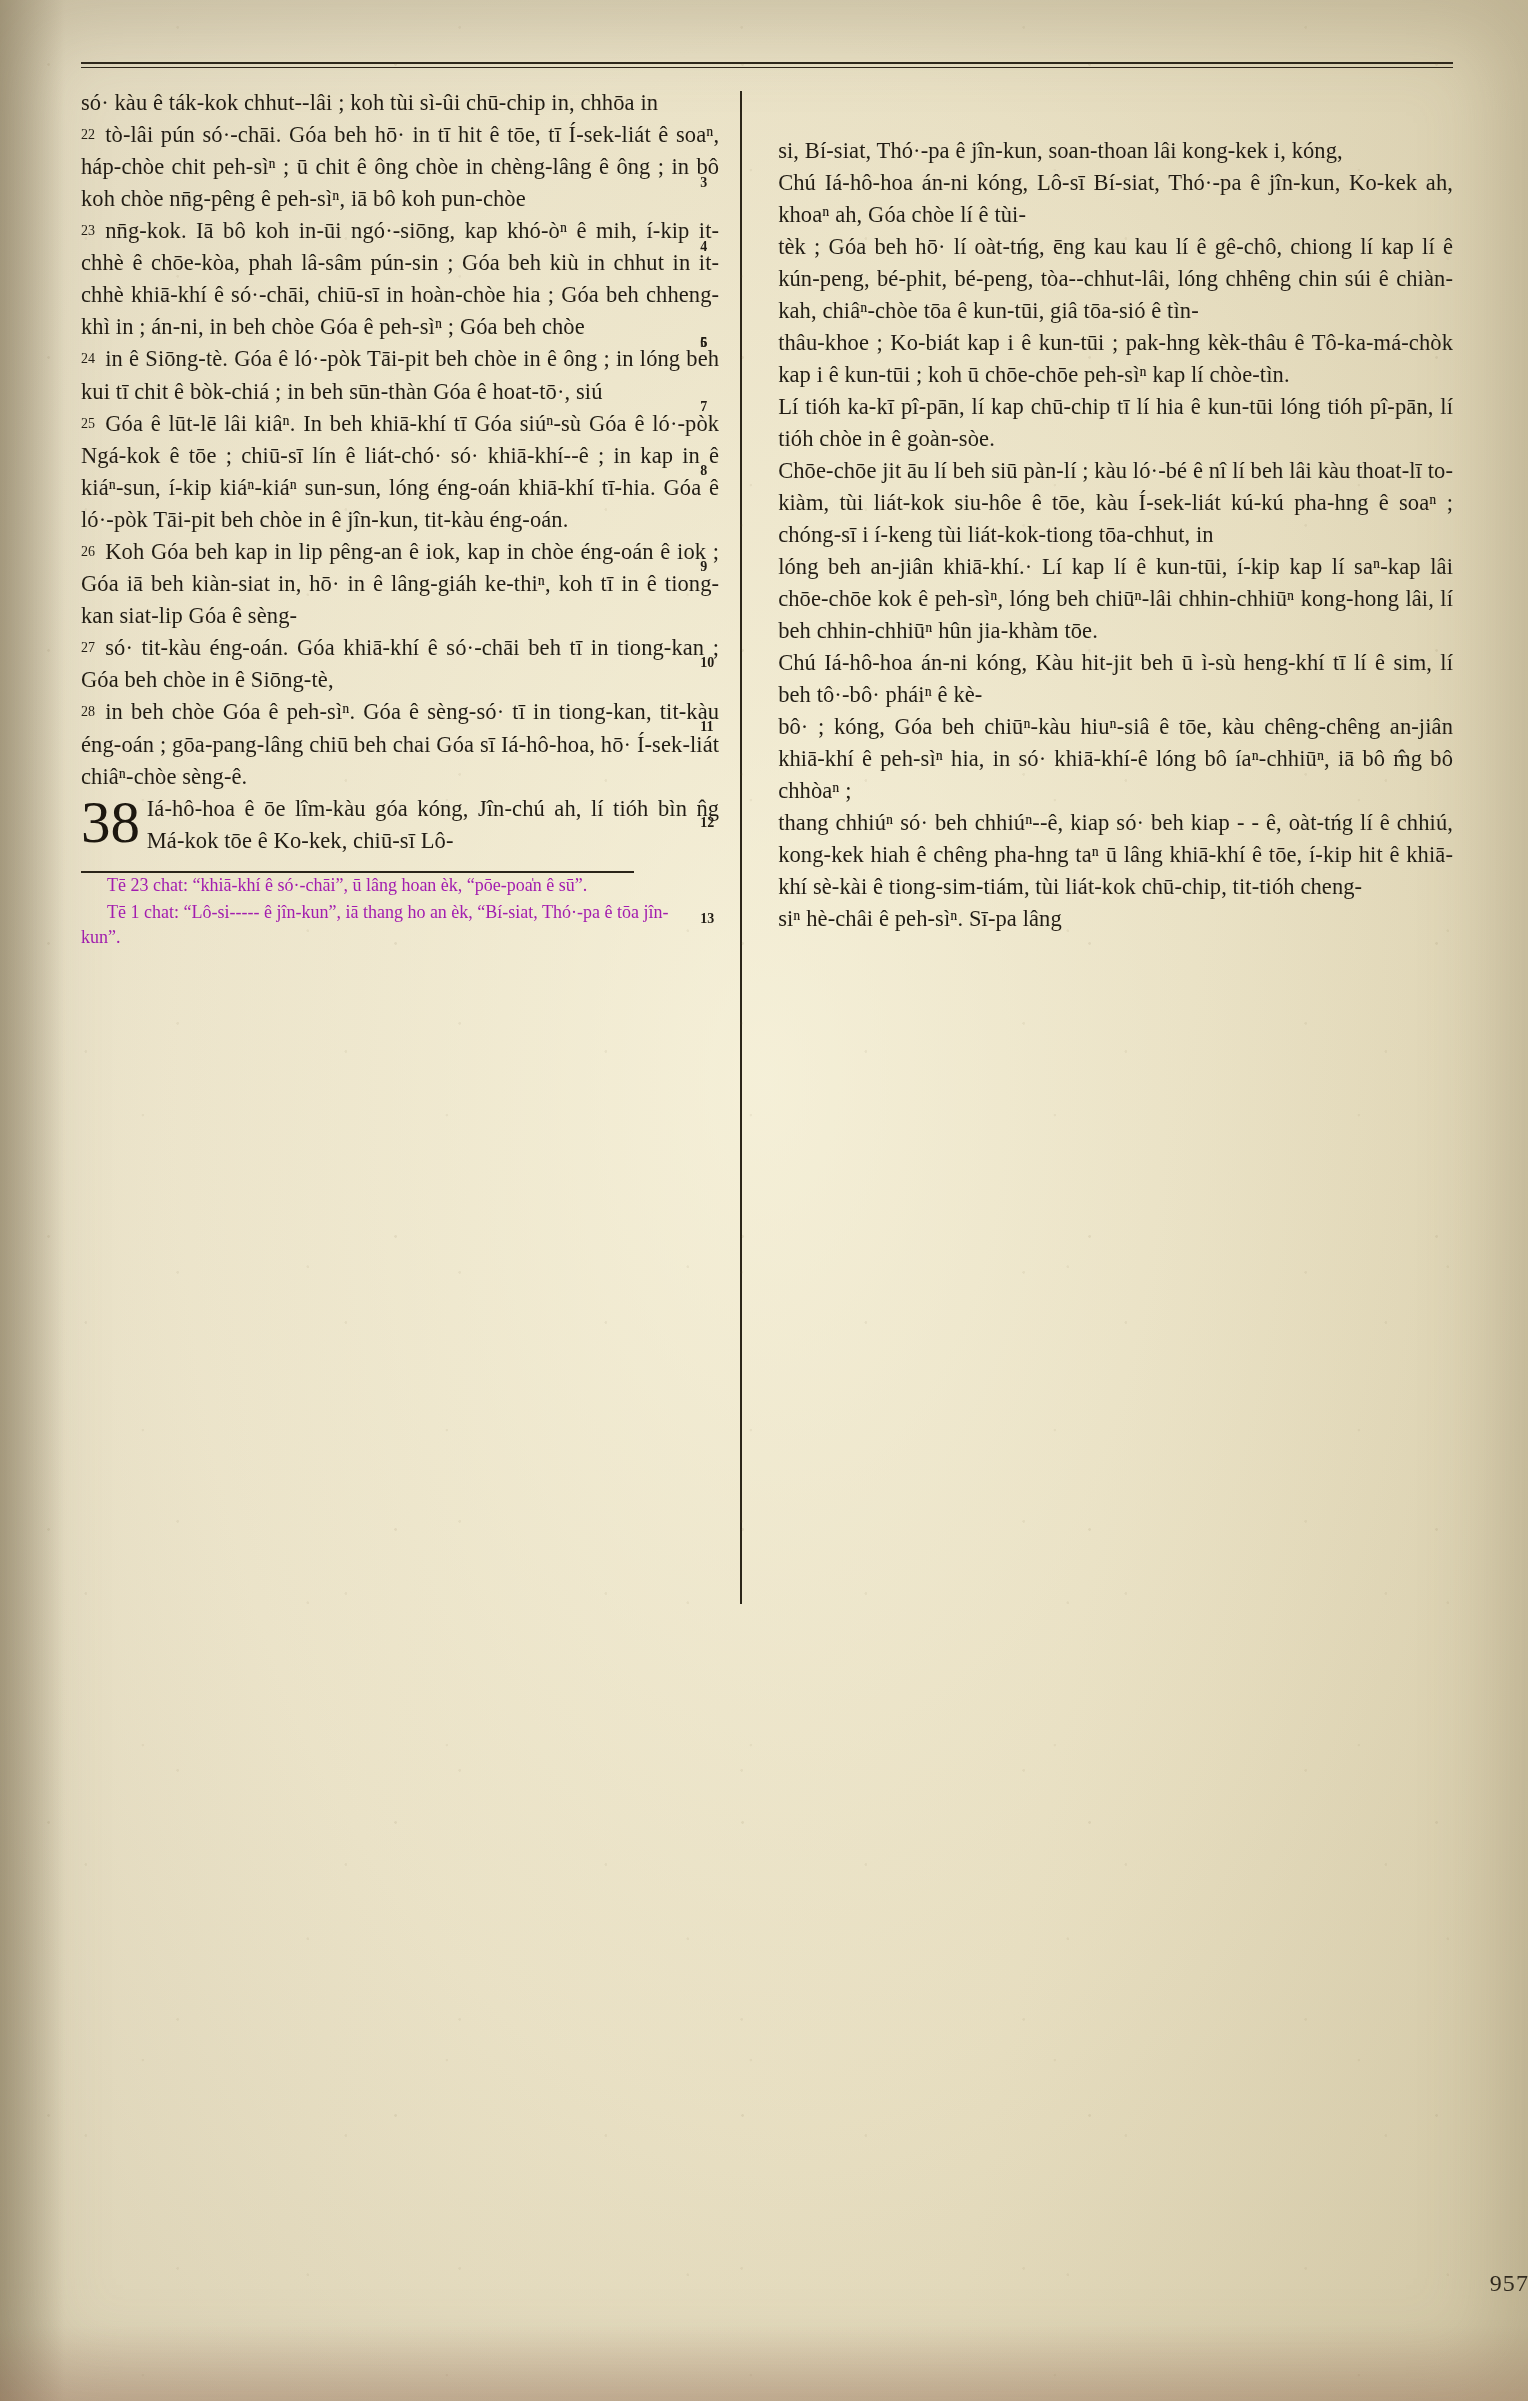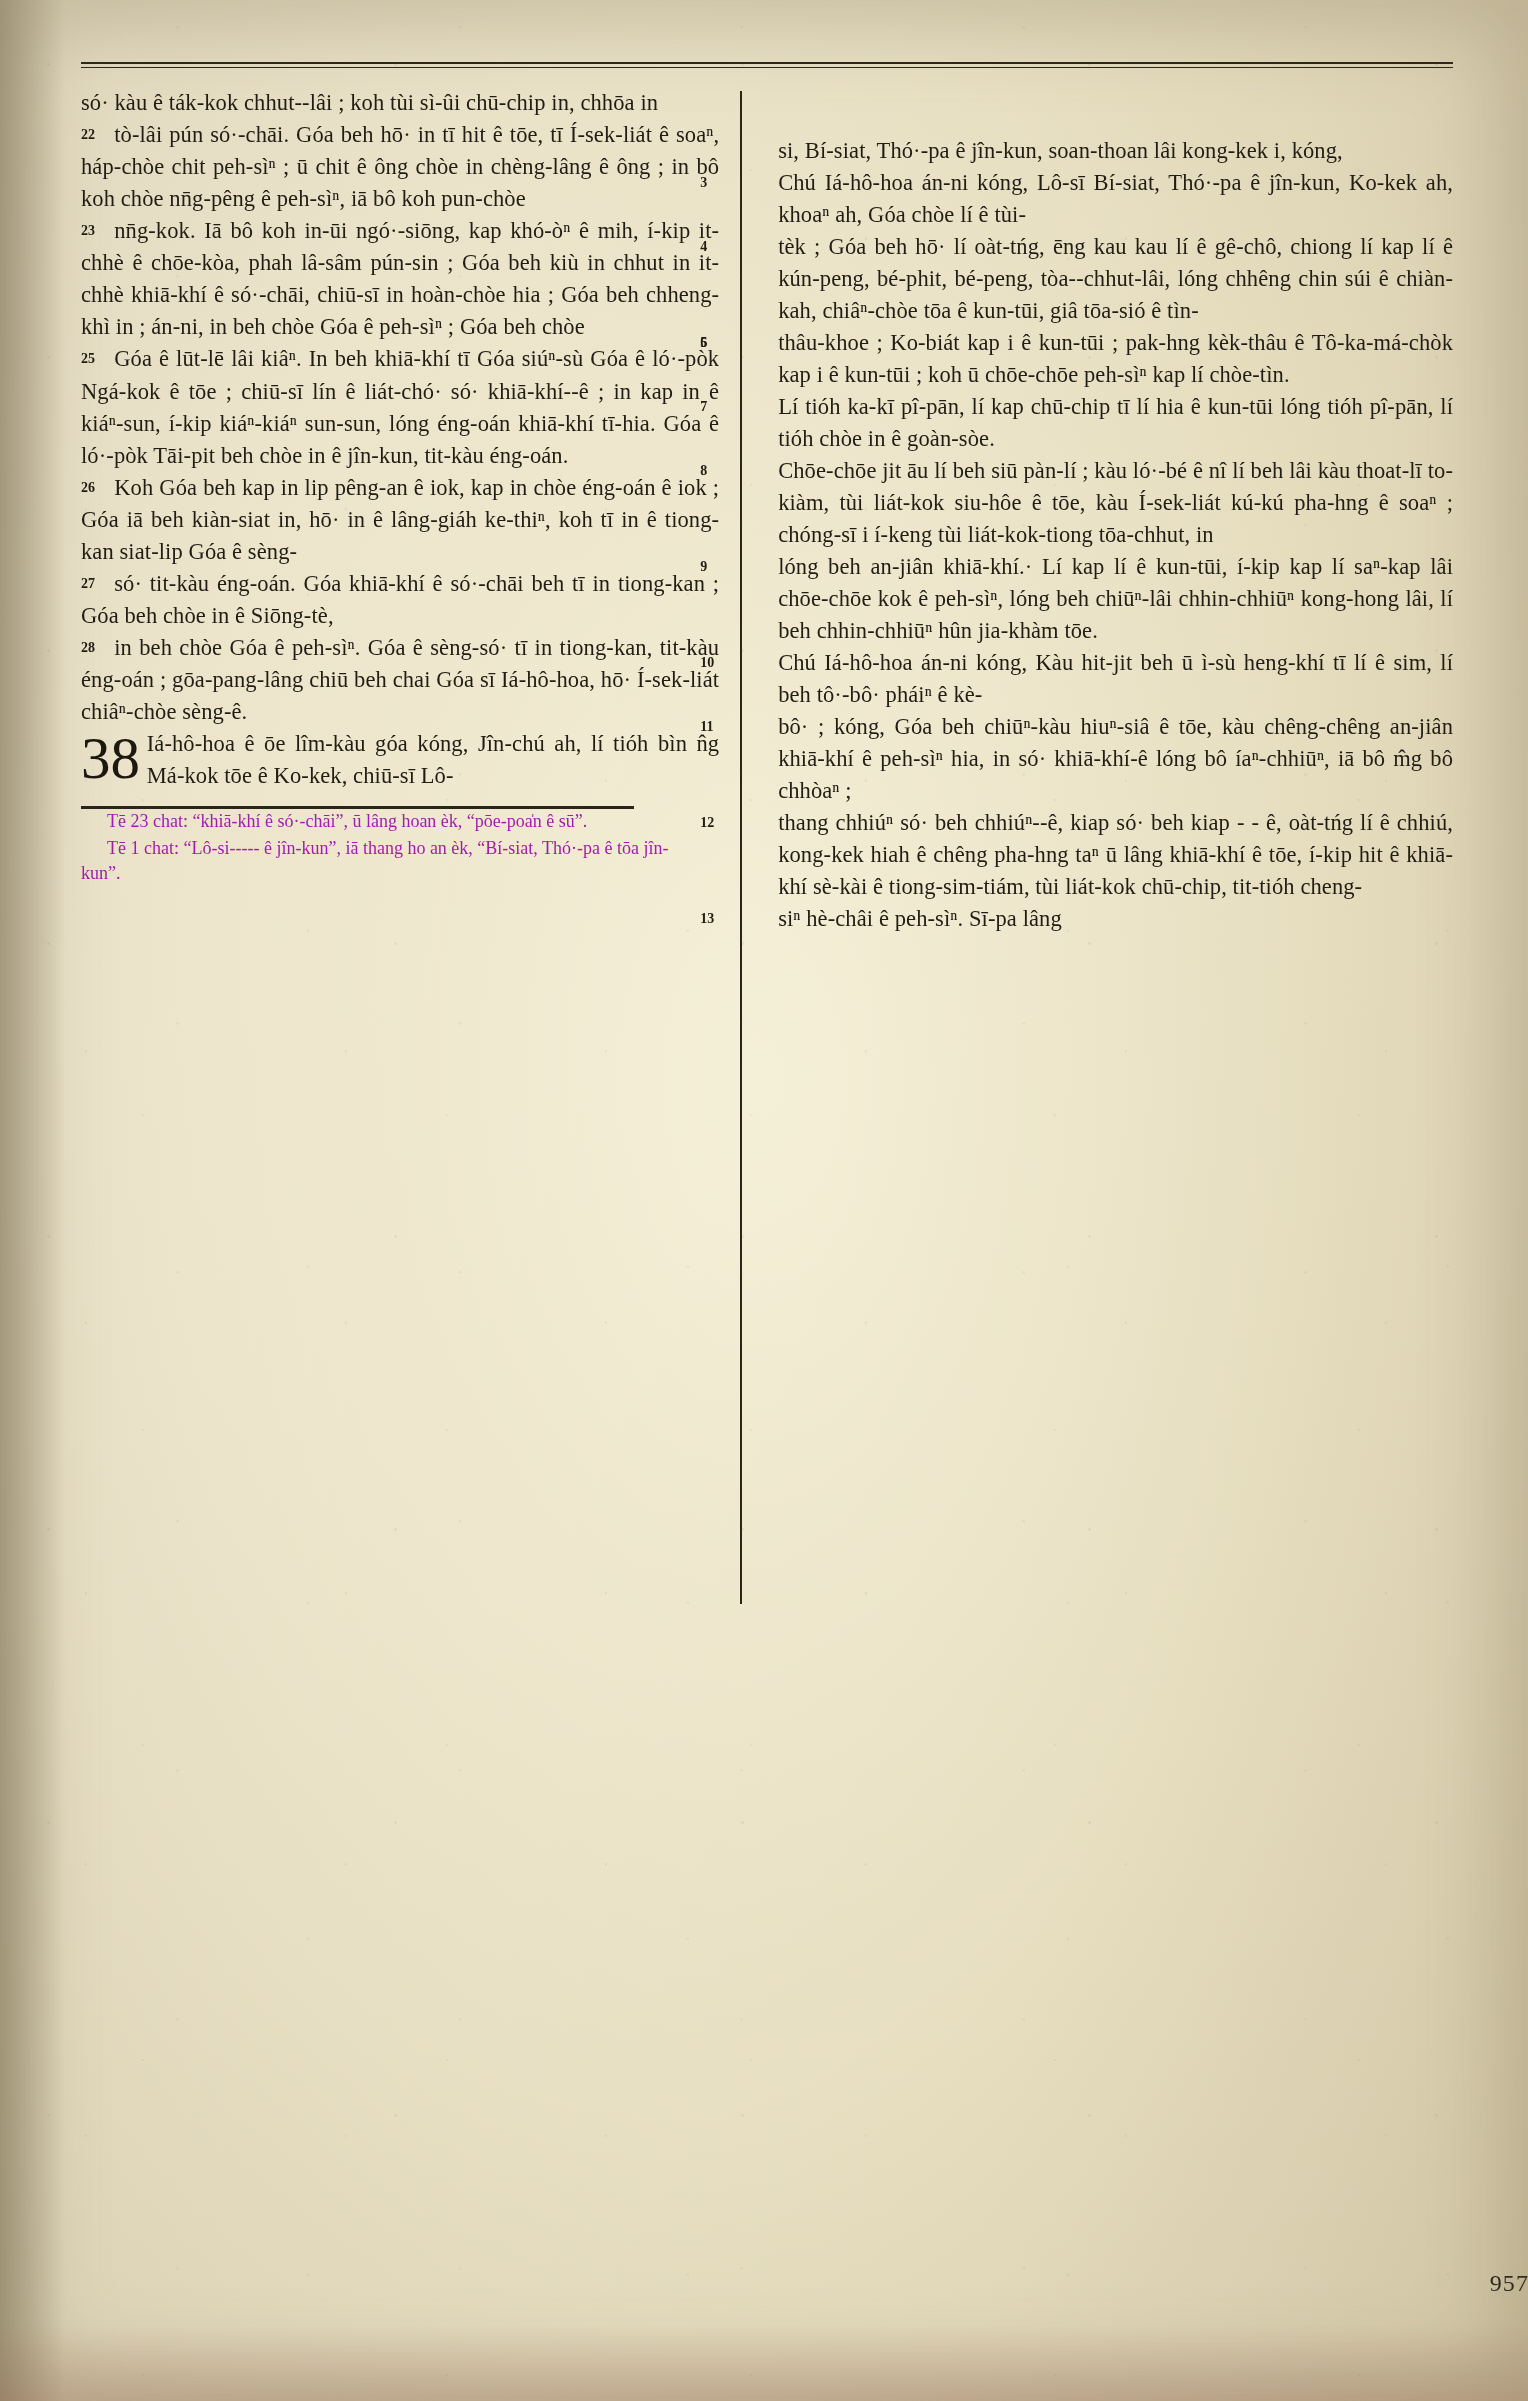--- a/index.html
+++ b/index.html
@@ -113,23 +113,23 @@
   .divider {
     position: absolute;
     left: 659px;
     top: 4.3px;
     width: 1.6px;
     height: 1513px;
     background: #2c2619;
   }
   .vn {
     font-size: 14px;
-    font-weight: bold;
+    font-weight: normal;
     vertical-align: 3.3px;
-    margin-right: 19px;
+    margin-right: 10px;
   }
   .vn-hang {
     position: absolute;
     left: -28px;
     font-size: 14px;
     font-weight: bold;
   }
   .para {
     margin: 0;
     font-size: 22.5px;
@@ -213,20 +213,23 @@
         <p class="para">
           <span>só· kàu ê ták-kok chhut--lâi ; koh tùi sì-ûi chū-chip in, chhōa in</span>
         </p>
         <p class="para">
           <span class="vn">22</span><span>tò-lâi pún só·-chāi. Góa beh hō· in tī hit ê tōe, tī Í-sek-liát ê soaⁿ, háp-chòe chit peh-sìⁿ ; ū chit ê ông chòe in chèng-lâng ê ông ; in bô koh chòe nn̄g-pêng ê peh-sìⁿ, iā bô koh pun-chòe</span>
         </p>
         <p class="para">
           <span class="vn">23</span><span>nn̄g-kok. Iā bô koh in-ūi ngó·-siōng, kap khó-òⁿ ê mih, í-kip it-chhè ê chōe-kòa, phah lâ-sâm pún-sin ; Góa beh kiù in chhut in it-chhè khiā-khí ê só·-chāi, chiū-sī in hoàn-chòe hia ; Góa beh chheng-khì in ; án-ni, in beh chòe Góa ê peh-sìⁿ ; Góa beh chòe</span>
         </p>
         <p class="para">
+          <span class="vn">24</span><span>in ê Siōng-tè. Góa ê ló·-pòk Tāi-pit beh chòe in ê ông ; in lóng beh kui tī chit ê bòk-chiá ; in beh sūn-thàn Góa ê hoat-tō·, siú</span>
+        </p>
+        <p class="para">
           <span class="vn">25</span><span>Góa ê lūt-lē lâi kiâⁿ. In beh khiā-khí tī Góa siúⁿ-sù Góa ê ló·-pòk Ngá-kok ê tōe ; chiū-sī lín ê liát-chó· só· khiā-khí--ê ; in kap in ê kiáⁿ-sun, í-kip kiáⁿ-kiáⁿ sun-sun, lóng éng-oán khiā-khí tī-hia. Góa ê ló·-pòk Tāi-pit beh chòe in ê jîn-kun, tit-kàu éng-oán.</span>
         </p>
         <p class="para">
           <span class="vn">26</span><span>Koh Góa beh kap in lip pêng-an ê iok, kap in chòe éng-oán ê iok ; Góa iā beh kiàn-siat in, hō· in ê lâng-giáh ke-thiⁿ, koh tī in ê tiong-kan siat-lip Góa ê sèng-</span>
         </p>
         <p class="para">
           <span class="vn">27</span><span>só· tit-kàu éng-oán. Góa khiā-khí ê só·-chāi beh tī in tiong-kan ; Góa beh chòe in ê Siōng-tè,</span>
         </p>
         <p class="para">
           <span class="vn">28</span><span>in beh chòe Góa ê peh-sìⁿ. Góa ê sèng-só· tī in tiong-kan, tit-kàu éng-oán ; gōa-pang-lâng chiū beh chai Góa sī Iá-hô-hoa, hō· Í-sek-liát chiâⁿ-chòe sèng-ê.</span>

